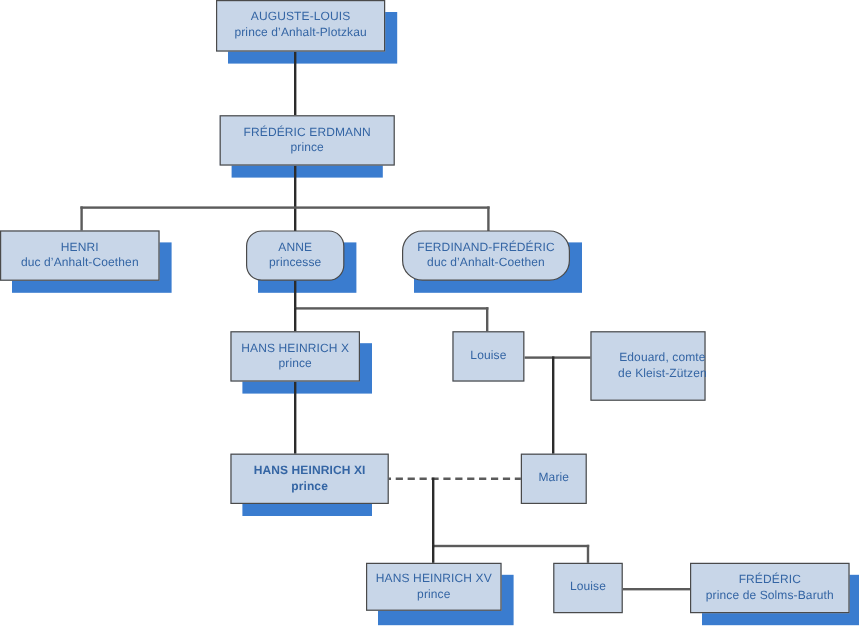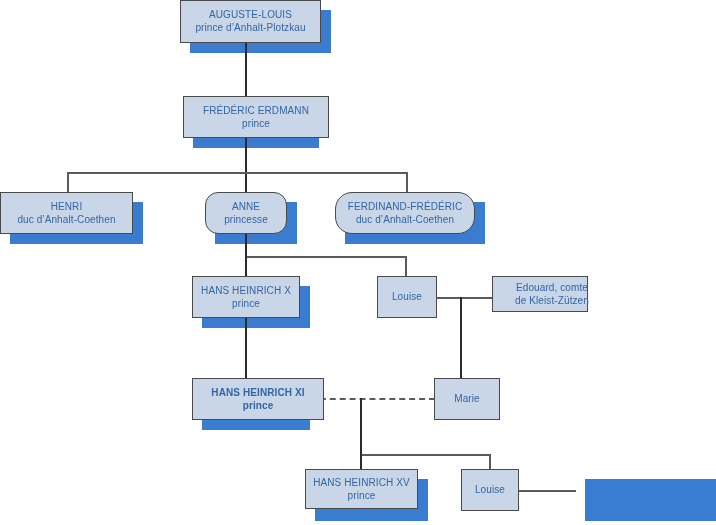--- a/index.html
+++ b/index.html
@@ -150,37 +150,41 @@
 
   <div class="node two-line" style="left:192px;top:276px;width:108px;height:42px;">
     <span class="nm">HANS HEINRICH X</span>
     <span class="ti">prince</span>
   </div>
 
   <div class="node" style="left:377px;top:276px;width:60px;height:42px;">
     <span class="nm">Louise</span>
   </div>
 
-  <div class="node two-line" style="left:492px;top:276px;width:96px;height:36px;padding-left:24px;">
+  <div class="node two-line" style="left:492px;top:276px;width:96px;height:58px;padding-left:24px;">
     <span class="nm">Edouard, comte</span>
     <span class="ti">de Kleist-Zützen</span>
   </div>
 
   <div class="node two-line" style="left:192px;top:378px;width:132px;height:42px;font-weight:bold;">
     <span class="nm">HANS HEINRICH XI</span>
     <span class="ti">prince</span>
   </div>
 
-  <div class="node" style="left:434px;top:378px;width:66px;height:42px;">
+  <div class="node" style="left:434px;top:378px;width:55px;height:42px;">
     <span class="nm">Marie</span>
   </div>
 
   <div class="node two-line" style="left:305px;top:469px;width:113px;height:40px;">
     <span class="nm">HANS HEINRICH XV</span>
     <span class="ti">prince</span>
   </div>
 
   <div class="node" style="left:461px;top:469px;width:58px;height:42px;">
     <span class="nm">Louise</span>
   </div>
 
+  <div class="node two-line" style="left:575px;top:469px;width:133px;height:42px;">
+    <span class="nm">FRÉDÉRIC</span>
+    <span class="ti">prince de Solms-Baruth</span>
+  </div>
 
 </div>
 
 </body></html>

